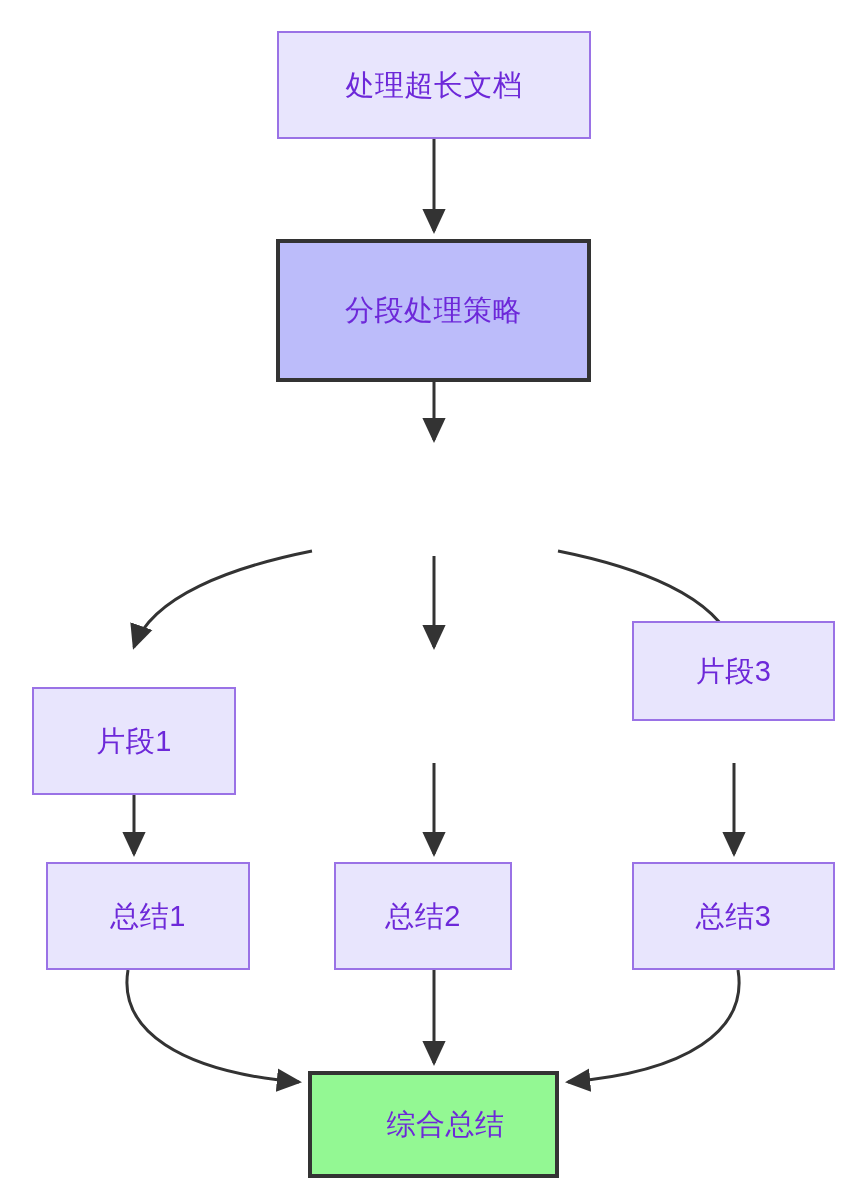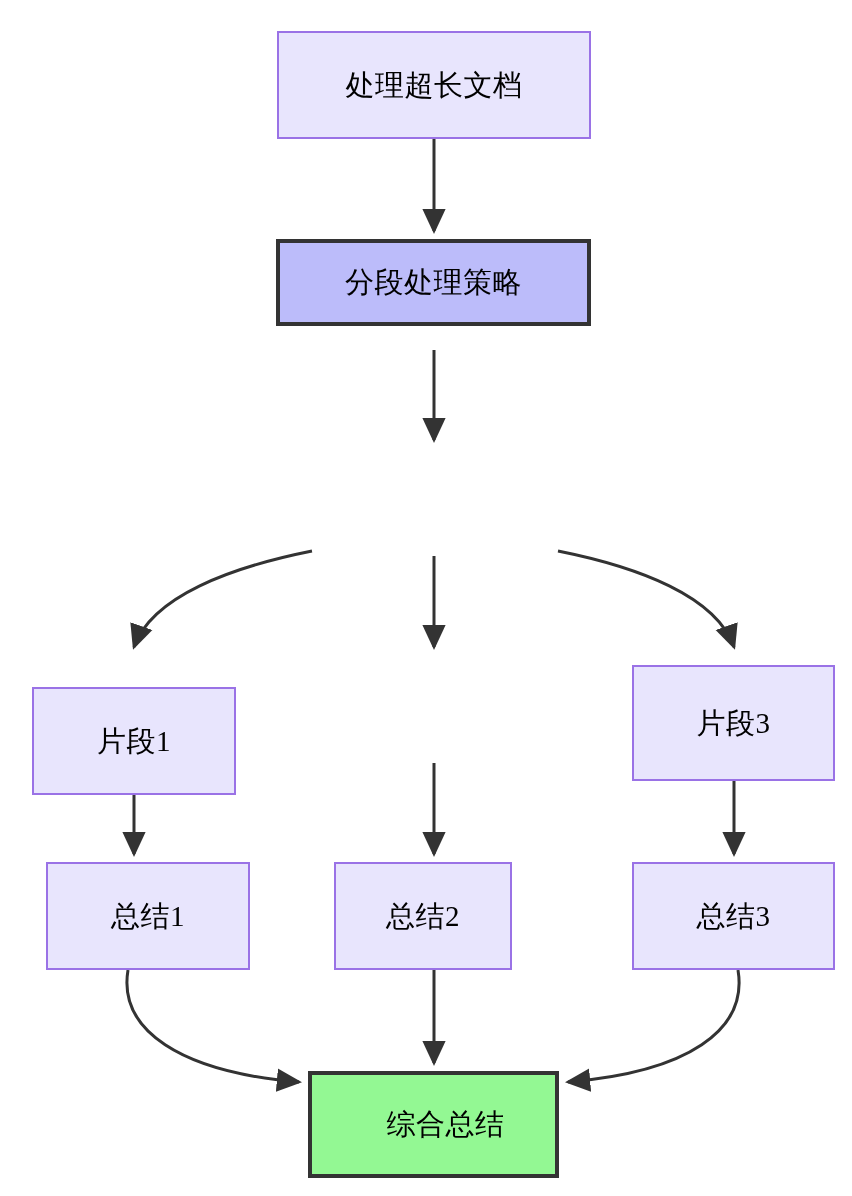--- a/index.html
+++ b/index.html
@@ -27,25 +27,24 @@
     pointer-events: none;
   }
   .node {
     position: absolute;
     box-sizing: border-box;
     display: flex;
     align-items: center;
     justify-content: center;
     text-align: center;
     line-height: 1.2;
-    color: #000000;
+    color: #6d28d9;
     font-size: 29px;
     letter-spacing: 0.5px;
     z-index: 2;
-    font-family: Liberation Serif, serif;
   }
   .node-normal {
     background: #e8e5fd;
     border: 2px solid #9a72e6;
   }
   .node-emph {
     background: #bcbcfa;
     border: 4px solid #333333;
   }
   .node-final {
@@ -89,31 +88,31 @@
 
     <path d="M 434 970 L 434 1063" fill="none" stroke="#333333" stroke-width="3" marker-end="url(#arrowhead)"></path>
 
     <path d="M 738 970 C 748 1030, 688 1072, 568 1082" fill="none" stroke="#333333" stroke-width="3" marker-end="url(#arrowhead)"></path>
   </svg>
 
   <div class="node node-normal" style="left:277px; top:31px; width:314px; height:108px;">
     <span class="node-label">处理超长文档</span>
   </div>
 
-  <div class="node node-emph" style="left:276px; top:239px; width:315px; height:87px;">
+  <div class="node node-emph" style="left:276px; top:239px; width:315px; height:143px;">
     <span class="node-label">分段处理策略</span>
   </div>
 
 
   <div class="node node-normal" style="left:32px; top:655px; width:204px; height:108px;margin-top:32px;">
     <span class="node-label">片段1</span>
   </div>
 
 
-  <div class="node node-normal" style="left:632px; top:665px; width:203px; height:116px;text-align:right;">
+  <div class="node node-normal" style="left:632px; top:621px; width:203px; height:100px;text-align:right;">
     <span class="node-label">片段3</span>
   </div>
 
   <div class="node node-normal" style="left:46px; top:862px; width:204px; height:108px;">
     <span class="node-label">总结1</span>
   </div>
 
   <div class="node node-normal" style="left:334px; top:862px; width:178px; height:108px;">
     <span class="node-label">总结2</span>
   </div>

